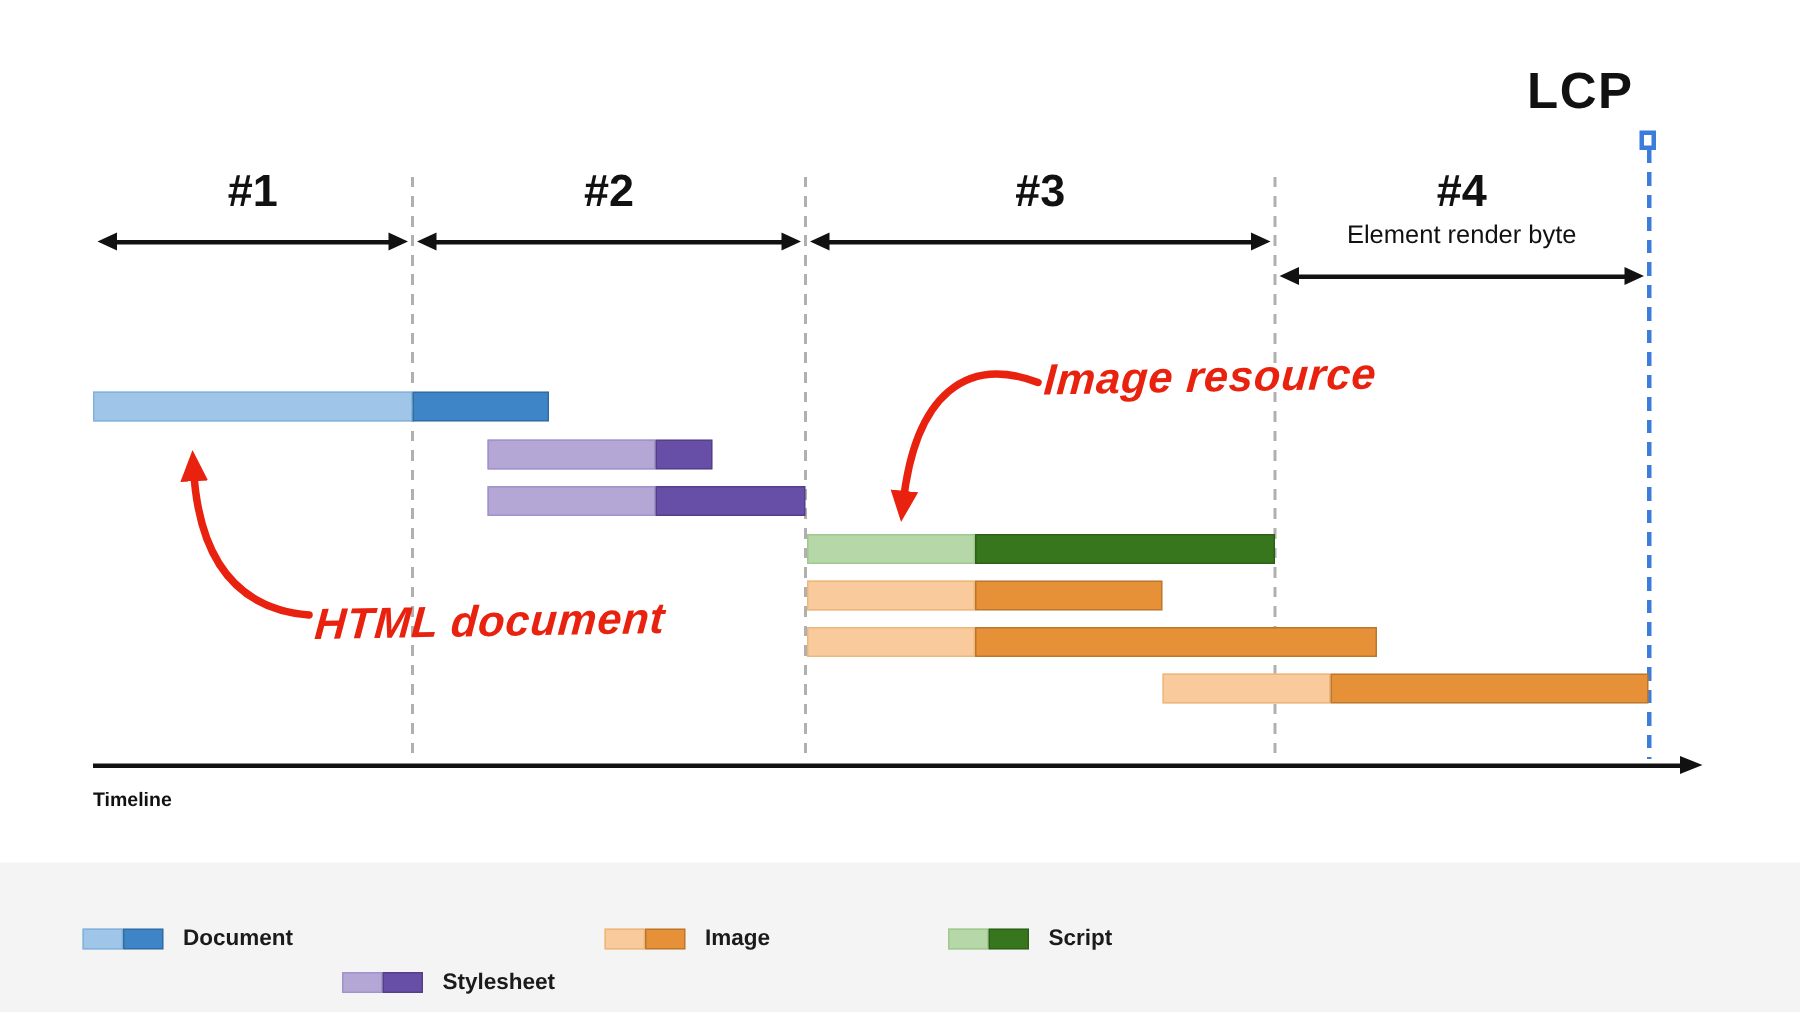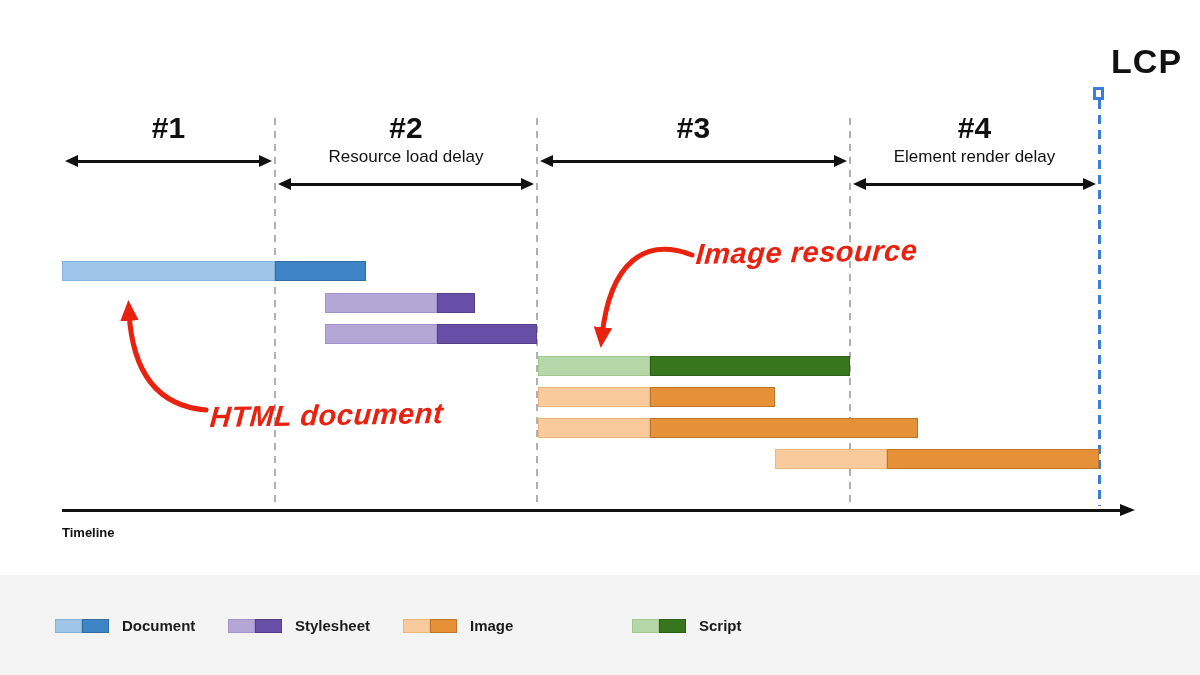--- a/index.html
+++ b/index.html
@@ -39,53 +39,52 @@
   .legend-band{position:absolute;left:0;top:575px;width:1200px;height:100px;background:#f4f4f4;}
   .legend-item{position:absolute;top:42px;display:flex;align-items:center;}
   .sw{width:27px;height:14px;box-sizing:border-box;border:1px solid transparent;}
   .legend-label{margin-left:13px;font-size:15px;font-weight:700;color:#1b1b1b;}
 </style>
 </head>
 <body>
 
 <div class="canvas">
 
-  <div class="lcp-title" id="lcp-title" style="left: 1148px;">LCP</div>
+  <div class="lcp-title" id="lcp-title" style="left: 1055px;">LCP</div>
   <div class="lcp-marker" id="lcp-marker" style="left: 1093px;"></div>
   <div class="lcp-line" id="lcp-line" style="left: 1098px;"></div>
 
   <div id="phases">
       <div class="phase" style="left: 62px; width: 213px;">
         <div class="phase-num">#1</div>
         <div class="phase-arrow">
           <div class="pline"></div>
           <div class="tri tri-l"></div>
           <div class="tri tri-r"></div>
         </div>
       </div>
       <div class="phase" style="left: 275px; width: 262px;">
         <div class="phase-num">#2</div>
-        <div class="phase-sub">Resource load delay</div>
         <div class="phase-arrow">
           <div class="pline"></div>
           <div class="tri tri-l"></div>
           <div class="tri tri-r"></div>
         </div>
       </div>
       <div class="phase" style="left: 537px; width: 313px;">
         <div class="phase-num">#3</div>
         <div class="phase-arrow">
           <div class="pline"></div>
           <div class="tri tri-l"></div>
           <div class="tri tri-r"></div>
         </div>
       </div>
       <div class="phase" style="left: 850px; width: 249px;">
         <div class="phase-num">#4</div>
-        <div class="phase-sub">Element render delay</div>
+        <div class="phase-sub">Element render byte</div>
         <div class="phase-arrow">
           <div class="pline"></div>
           <div class="tri tri-l"></div>
           <div class="tri tri-r"></div>
         </div>
       </div>
     </div>
 
   <div id="dividers">
       <div class="divider" style="left: 274px;"></div>
@@ -127,21 +126,21 @@
   <div class="axis-head"></div>
   <div class="axis-label">Timeline</div>
 
   <div class="legend-band">
     <div id="legend-items">
         <div class="legend-item" style="left: 55px; text-align: center;">
           <div class="sw" style="background: rgb(159, 197, 232); border-color: rgb(133, 178, 218);"></div>
           <div class="sw" style="background: rgb(61, 133, 198); border-color: rgba(0, 0, 0, 0.18);"></div>
           <div class="legend-label">Document</div>
         </div>
-        <div class="legend-item" style="left: 228px;">
+        <div class="legend-item" style="left: 228px; margin-top: 29px;">
           <div class="sw" style="background: rgb(180, 167, 214); border-color: rgb(161, 146, 201);"></div>
           <div class="sw" style="background: rgb(103, 78, 167); border-color: rgba(0, 0, 0, 0.18);"></div>
           <div class="legend-label">Stylesheet</div>
         </div>
         <div class="legend-item" style="left: 403px;">
           <div class="sw" style="background: rgb(249, 203, 156); border-color: rgb(236, 183, 124);"></div>
           <div class="sw" style="background: rgb(230, 145, 56); border-color: rgba(0, 0, 0, 0.18);"></div>
           <div class="legend-label">Image</div>
         </div>
         <div class="legend-item" style="left: 632px;">

